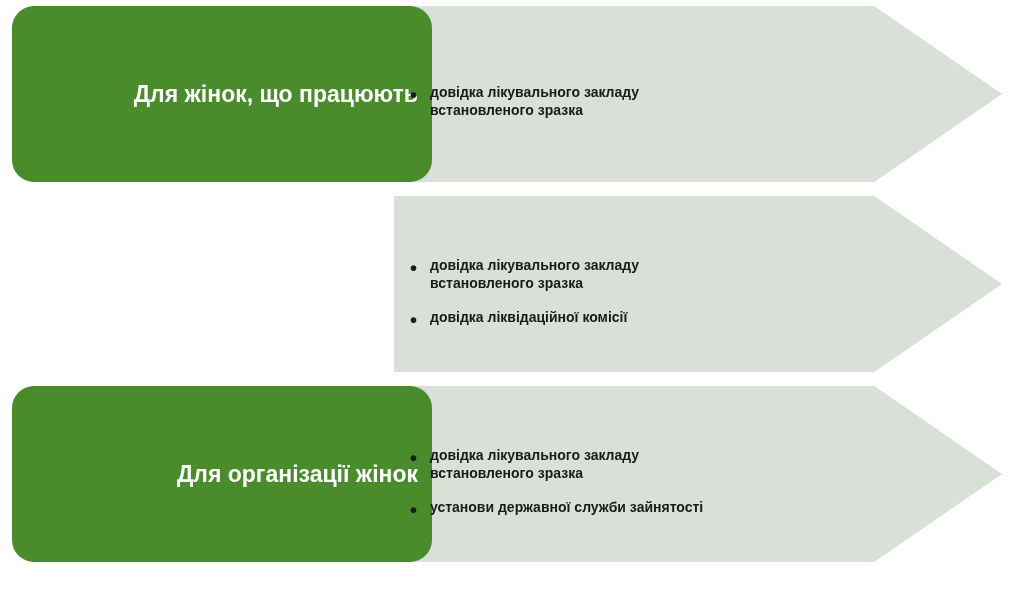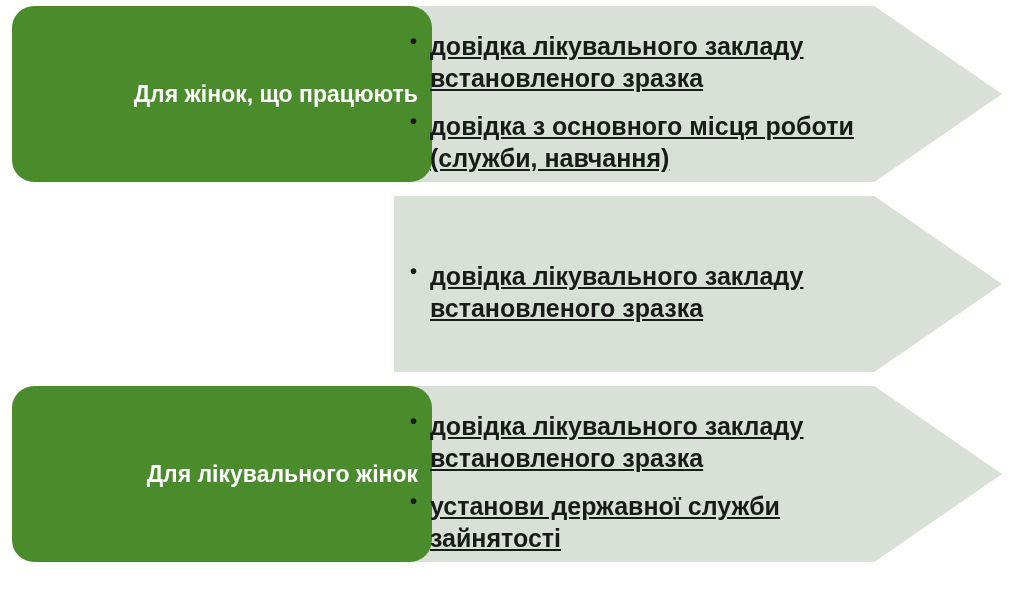--- a/index.html
+++ b/index.html
@@ -80,26 +80,25 @@
   }
   ul.bullets {
     margin: 0;
     padding: 0;
     list-style: none;
   }
   ul.bullets li {
     position: relative;
     padding-left: 22px;
     margin: 16px 0 10px 0;
-    font-size: 25px;
+    font-size: 14px;
     font-weight: bold;
     color: #1a1a1a;
     line-height: 1.28;
     white-space: pre-line;
-    text-decoration: underline;
   }
   ul.bullets li:last-child {
     margin-bottom: 0;
   }
   ul.bullets li::before {
     content: "\2022";
     position: absolute;
     left: 2px;
     top: -1px;
     font-size: 20px;
@@ -113,40 +112,39 @@
 
   <div class="row row-1">
     <div class="arrow"></div>
     <div class="label-box">
       <div class="label-text">Для жінок, що працюють</div>
     </div>
     <div class="arrow-content">
       <ul class="bullets">
         <li>довідка лікувального закладу
 встановленого зразка</li>
-        <li>довідка з основного місця роботи
-(служби, навчання)</li>
       </ul>
     </div>
   </div>
 
   <div class="row row-2">
     <div class="arrow"></div>
     <div class="arrow-content">
       <ul class="bullets">
         <li>довідка лікувального закладу
 встановленого зразка</li>
+        <li>довідка ліквідаційної комісії</li>
       </ul>
     </div>
   </div>
 
   <div class="row row-3">
     <div class="arrow"></div>
     <div class="label-box">
-      <div class="label-text">Для лікувального жінок</div>
+      <div class="label-text">Для організації жінок</div>
     </div>
     <div class="arrow-content">
       <ul class="bullets">
         <li>довідка лікувального закладу
 встановленого зразка</li>
         <li>установи державної служби зайнятості</li>
       </ul>
     </div>
   </div>
 

